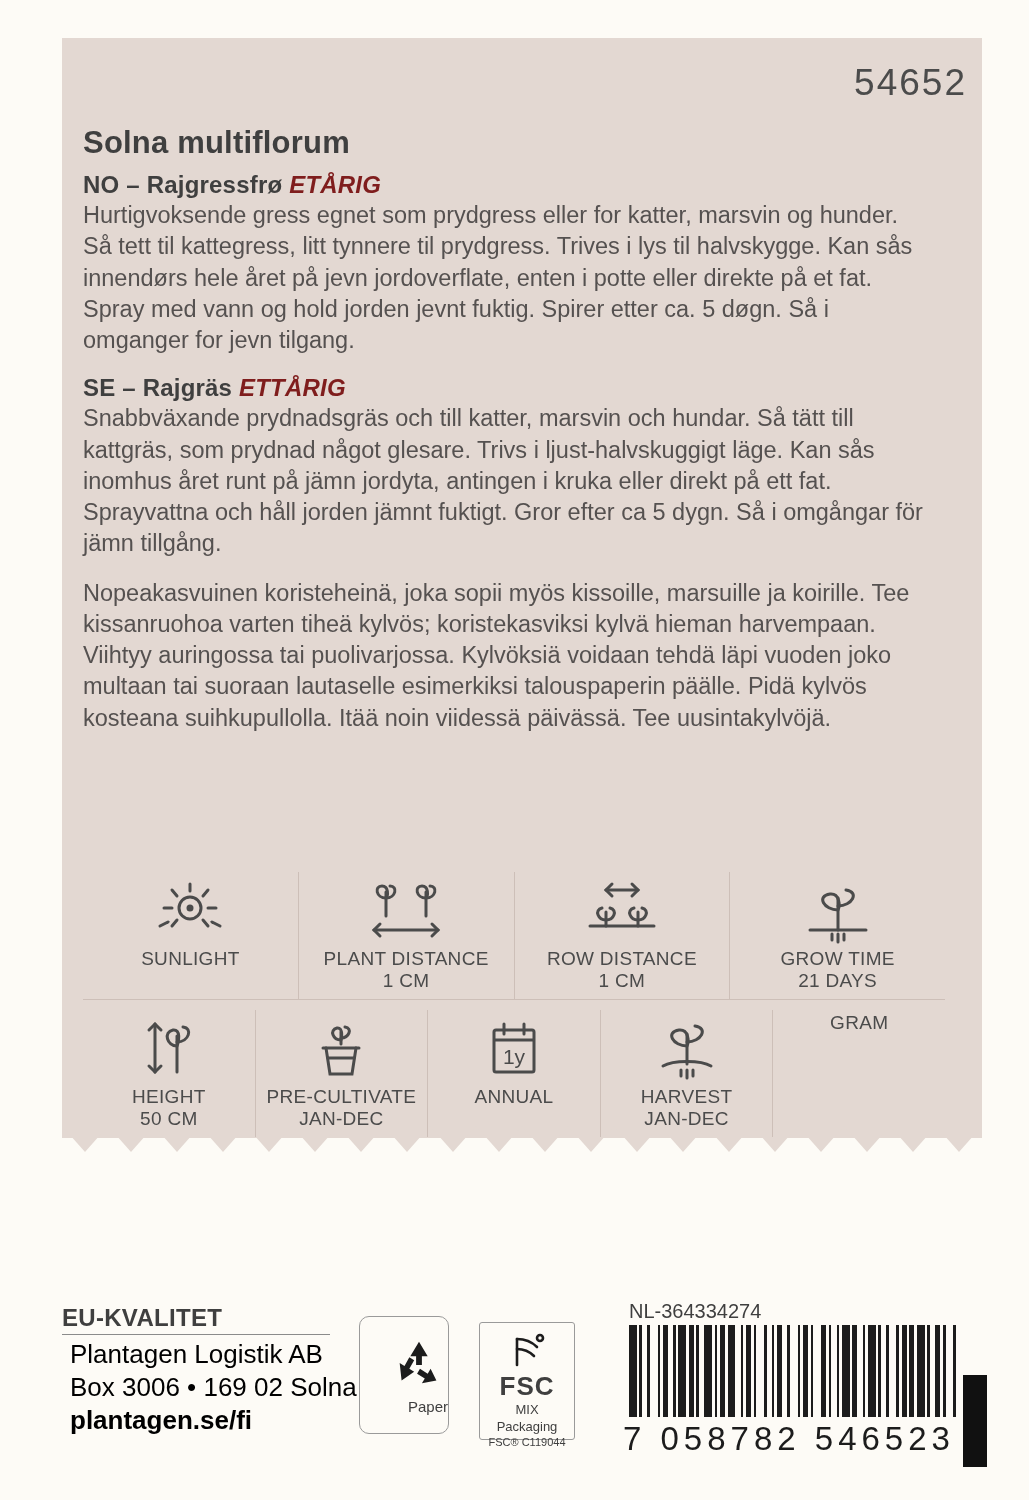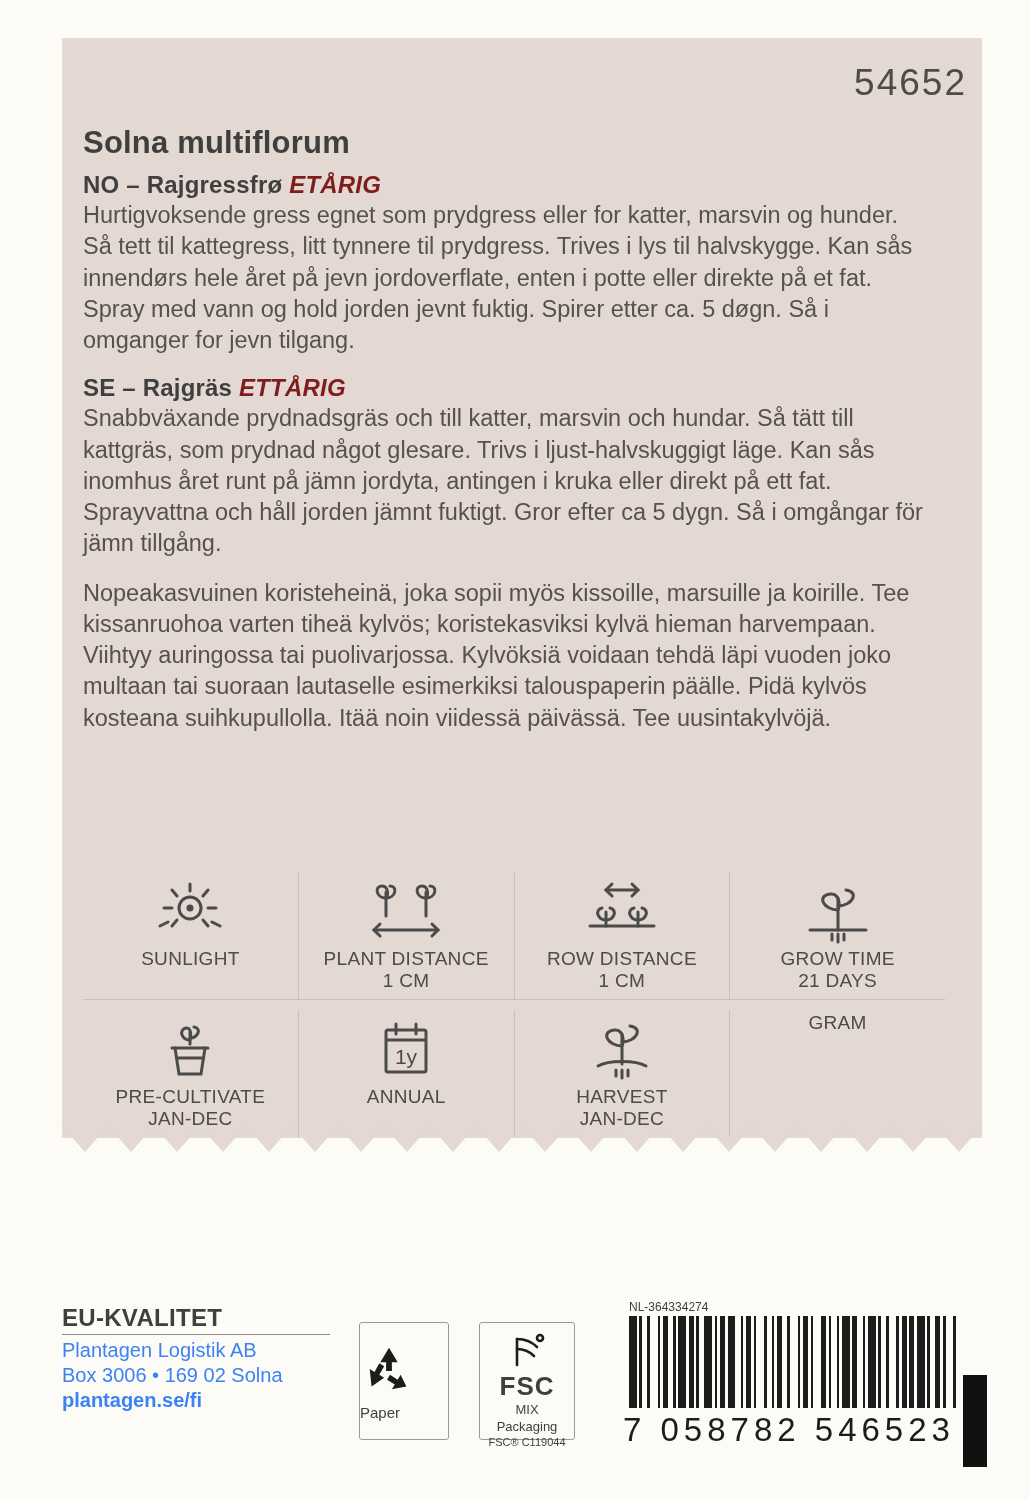--- a/index.html
+++ b/index.html
@@ -164,38 +164,39 @@
     color: #3f3f3f;
     letter-spacing: 0.3px;
   }
   .eu-rule {
     width: 268px;
     height: 1px;
     background: #8b8b8b;
     margin: 2px 0 3px 0;
   }
   .eu-line {
-    font-size: 20px;
-    color: #3b82f6;
+    font-size: 26px;
+    color: #000000;
     line-height: 1.26;
+    margin-left: 8px;
   }
   .eu-line.bold { font-weight: bold; }
 
   .recycle-badge {
     position: absolute;
     left: 297px;
-    top: 22px;
+    top: 16px;
     width: 90px;
     height: 118px;
     border: 1px solid #9a9a9a;
-    border-radius: 3px;
+    border-radius: 10px;
     box-sizing: border-box;
     display: flex;
     flex-direction: column;
-    align-items: flex-start;
+    align-items: flex-end;
     justify-content: center;
   }
   .recycle-badge .cap {
     font-size: 15px;
     margin-top: 4px;
     color: #3f3f3f;
   }
   .fsc-badge {
     position: absolute;
     left: 417px;
@@ -224,21 +225,21 @@
     color: #3f3f3f;
   }
 
   .barcode-area {
     position: absolute;
     left: 555px;
     top: 0;
     width: 350px;
   }
   .barcode-ref {
-    font-size: 12px;
+    font-size: 20px;
     color: #3f3f3f;
     margin-left: 12px;
     margin-bottom: 2px;
   }
   .barcode-bars {
     height: 92px;
     display: flex;
     align-items: flex-end;
     gap: 0;
     margin-left: 12px;
@@ -376,20 +377,36 @@
       <div class="icon-label">GROW TIME</div>
       <div class="icon-label">21 DAYS</div>
     </div>
 
   </div>
 
   <div class="divider-line"></div>
 
   <div class="icon-row bottom">
 
+    <div class="icon-cell">
+      <div class="icon-glyph">
+        <svg width="100" height="70" viewBox="0 0 100 70">
+          <g stroke="#4b4b4b" stroke-width="3" fill="none" stroke-linecap="round">
+            <line x1="36" y1="10" x2="36" y2="58"></line>
+            <path d="M30 16 L36 10 L42 16"></path>
+            <path d="M30 52 L36 58 L42 52"></path>
+            <path d="M58 58 L58 22"></path>
+            <path d="M58 32 C48 32 44 18 54 16 C62 15 60 28 58 32"></path>
+            <path d="M58 28 C70 28 74 14 64 13"></path>
+          </g>
+        </svg>
+      </div>
+      <div class="icon-label">HEIGHT</div>
+      <div class="icon-label">50 CM</div>
+    </div>
 
     <div class="icon-cell">
       <div class="icon-glyph">
         <svg width="100" height="70" viewBox="0 0 100 70">
           <g stroke="#4b4b4b" stroke-width="3" fill="none" stroke-linecap="round">
             <path d="M50 30 L50 18"></path>
             <path d="M50 26 C42 26 38 16 46 14 C52 13 51 24 50 26"></path>
             <path d="M50 24 C58 24 62 14 54 13"></path>
             <path d="M32 34 L68 34"></path>
             <path d="M35 34 L39 60 L61 60 L65 34"></path>

